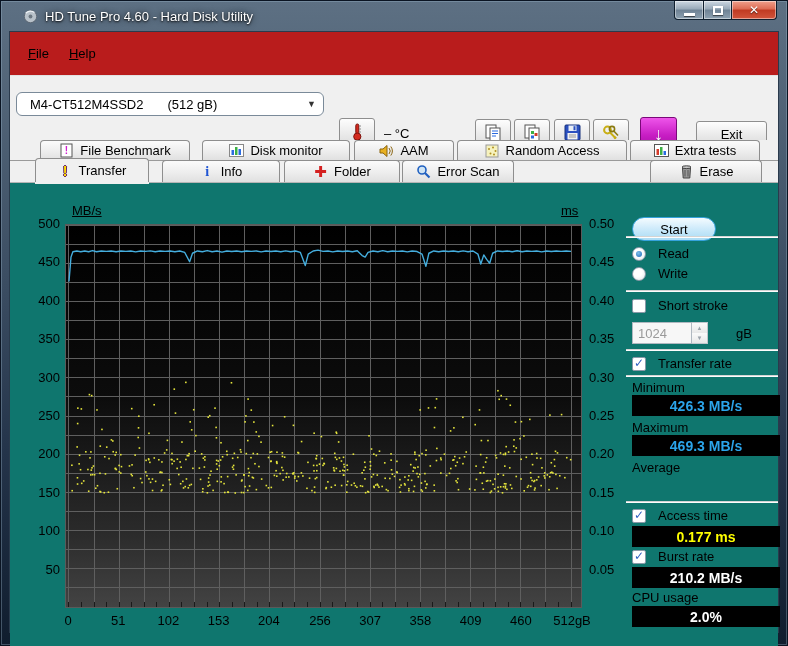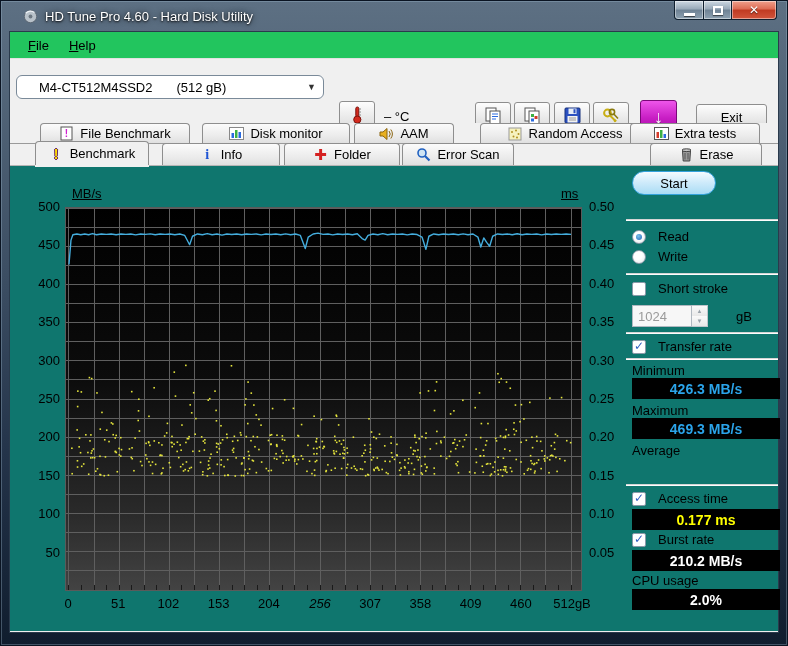--- a/index.html
+++ b/index.html
@@ -19,28 +19,28 @@
   .wbtn.max { width:28px; border-left:none; }
   .wbtn.close { width:45px; border-left:none; border-radius:0 0 4px 0;
     background:linear-gradient(180deg,#f0a08c 0%,#dd6a52 45%,#c03a22 50%,#d2553c 100%); }
   .glyph-min { width:11px; height:3px; background:#fff; box-shadow:0 1px 1px rgba(0,0,0,.6); margin-top:8px; }
   .glyph-max { width:10px; height:9px; border:2px solid #fff; box-shadow:0 1px 1px rgba(0,0,0,.5); background:transparent; }
   .glyph-close { color:#fff; font-weight:bold; font-size:12px; text-shadow:0 1px 1px rgba(0,0,0,.6); }
 
   .client { position:absolute; left:8px; right:8px; top:30px; bottom:12px; background:#f0f0f0; border:1px solid #2a3a4c; }
 
   
-  .menubar { height:27px; background:#22c55e; border-bottom:1px solid #e2e2e2; display:flex; align-items:center; padding-left:8px; }
+  .menubar { height:44px; background:#b91c1c; border-bottom:1px solid #e2e2e2; display:flex; align-items:center; padding-left:8px; }
   .menu-item { display:inline-block; padding:3px 10px; color:#000; cursor:default; }
   .menu-item::first-letter { text-decoration:underline; }
 
   
   .toolbar { position:relative; height:64px; background:#f0f0f0; }
   .combo { position:absolute; left:6px; top:16px; width:308px; height:24px; background:#fff; border:1px solid #7a8a99;
-    border-radius:6px; display:flex; align-items:center; padding:0 4px 0 22px; }
+    border-radius:6px; display:flex; align-items:center; padding:0 4px 0 13px; }
   .combo .size { margin-left:24px; }
   .combo .arrow { margin-left:auto; font-size:9px; color:#333; padding-right:3px; }
   .tbtn { position:absolute; top:43px; width:36px; height:30px; background:linear-gradient(180deg,#fdfdfd,#e7e7e7 60%,#dadada);
     border:1px solid #8e8e8e; border-radius:3px; display:flex; align-items:center; justify-content:center; }
   .thermo-btn { left:329px; top:42px; width:36px; height:31px; }
   .temp-label { position:absolute; left:374px; top:50px; color:#000; }
   .dl-btn { left:630px; top:41px; width:37px; height:33px; background:linear-gradient(180deg,#ee55ea,#c81ec4 55%,#a80ea6);
     border:1px solid #7a0878; }
   .dl-arrow { color:#fff; font-size:18px; font-weight:bold; line-height:1; text-shadow:0 1px 1px rgba(0,0,0,.4); }
   .exit-btn { position:absolute; left:686px; top:45px; width:71px; height:27px; background:linear-gradient(180deg,#fdfdfd,#e7e7e7 60%,#dadada);
@@ -61,21 +61,21 @@
   .info-i { font-weight:bold; font-size:14px; color:#1f55d4; font-family:"Liberation Serif","DejaVu Serif",serif; }
   .health-plus { font-weight:bold; font-size:15px; color:#d42020; }
 
   
   .page { position:relative; height:466px; background:#0f766e; border-top:1px solid #b5b5b5; }
   .axis-label { position:absolute; top:20px; color:#000; text-decoration:underline; }
   .plot { position:absolute; left:55px; top:41px; width:517px; height:384px;
     background:linear-gradient(180deg,#000 0%,#0c0c0c 45%,#2a2a2a 80%,#434343 100%); border:1px solid #5a5a5a; }
   .plot svg { display:block; width:100%; height:100%; }
   .tick-label { position:absolute; color:#000; font-size:13px; white-space:nowrap; }
-  .start-btn { position:absolute; left:622px; top:5px; width:84px; height:24px;
+  .start-btn { position:absolute; left:622px; top:34px; width:84px; height:24px;
     background:linear-gradient(180deg,#f4fbff,#cdeafa 50%,#aadcf5); border:1px solid #35a2dc; border-radius:12px;
     font-size:13px; font-family:inherit; }
   .rp-sep { position:absolute; left:616px; width:152px; height:2px; border-top:1px solid #d4d4d4; border-bottom:1px solid #fdfdfd; }
   .cbrow, .radiorow { position:absolute; left:622px; display:flex; align-items:center; gap:12px; cursor:default; }
   .cb { width:14px; height:14px; background:#fff; border:1px solid #8a99a8; border-radius:2px; display:flex; align-items:center; justify-content:center; }
   .cb .tick { display:none; color:#2f5fc0; font-weight:bold; font-size:12px; line-height:1; margin-top:-2px; }
   .checked .cb .tick { display:block; }
   .radio { width:14px; height:14px; border:1px solid #8a99a8; border-radius:50%;
     background:radial-gradient(circle at 40% 35%, #ffffff 40%, #e0e6ea); display:flex; align-items:center; justify-content:center; }
   .radio .dot { display:none; width:6px; height:6px; border-radius:50%; background:radial-gradient(circle at 40% 35%,#7ec0ea,#1e66b8); }
@@ -219,21 +219,21 @@
       <div class="tab row1" style="left:344px;width:100px">
         <span class="ticon">
           <svg width="15" height="14" viewBox="0 0 15 14">
               <polygon points="1,5 4,5 8,1.5 8,12.5 4,9 1,9" fill="#e8b020" stroke="#8a6410"></polygon>
               <path d="M10 4 Q12.5 7 10 10" fill="none" stroke="#8a6410"></path>
               <path d="M11.8 2.5 Q15 7 11.8 11.5" fill="none" stroke="#8a6410"></path>
             </svg>
         </span>
         <span>AAM</span>
       </div>
-      <div class="tab row1" style="left:470px;width:170px">
+      <div class="tab row1" style="left:447px;width:170px">
         <span class="ticon">
           <svg width="14" height="14" viewBox="0 0 14 14">
               <rect x="1" y="1" width="12" height="12" fill="#f6f2be" stroke="#999"></rect>
               <circle cx="4" cy="5" r="1" fill="#b09020"></circle>
               <circle cx="8" cy="3.5" r="1" fill="#b09020"></circle>
               <circle cx="10.5" cy="7" r="1" fill="#b09020"></circle>
               <circle cx="5.5" cy="9.5" r="1" fill="#b09020"></circle>
               <circle cx="9" cy="10.5" r="1" fill="#b09020"></circle>
             </svg>
         </span>
@@ -246,21 +246,21 @@
               <rect x="2.5" y="5" width="2.5" height="6" fill="#d43a2a"></rect>
               <rect x="6" y="3" width="2.5" height="8" fill="#3cb044"></rect>
               <rect x="9.5" y="7" width="2.5" height="4" fill="#2a6adf"></rect>
             </svg>
         </span>
         <span>Extra tests</span>
       </div>
 
       <div class="tab row2 active" style="left:25px;width:114px">
         <span class="ticon excl">!</span>
-        <span>Benchmark</span>
+        <span>Transfer</span>
       </div>
       <div class="tab row2" style="left:152px;width:118px">
         <span class="ticon info-i">i</span>
         <span>Info</span>
       </div>
       <div class="tab row2" style="left:274px;width:116px">
         <span class="ticon health-plus">✚</span>
         <span>Folder</span>
       </div>
       <div class="tab row2" style="left:392px;width:112px">
@@ -922,21 +922,21 @@
           <div class="tick-label" style="left: 579px; top: 225px;">0.25</div>
           <div class="tick-label" style="left: 579px; top: 263.4px;">0.20</div>
           <div class="tick-label" style="left: 579px; top: 301.8px;">0.15</div>
           <div class="tick-label" style="left: 579px; top: 340.2px;">0.10</div>
           <div class="tick-label" style="left: 579px; top: 378.6px;">0.05</div>
           <div class="tick-label" style="left: 58px; top: 430px; transform: translateX(-50%);">0</div>
           <div class="tick-label" style="left: 108.203px; top: 430px; transform: translateX(-50%);">51</div>
           <div class="tick-label" style="left: 158.406px; top: 430px; transform: translateX(-50%);">102</div>
           <div class="tick-label" style="left: 208.609px; top: 430px; transform: translateX(-50%);">153</div>
           <div class="tick-label" style="left: 258.812px; top: 430px; transform: translateX(-50%);">204</div>
-          <div class="tick-label" style="left: 310px; top: 430px; transform: translateX(-50%); font-style: italic;">256</div>
+          <div class="tick-label" style="left: 310px; top: 430px; transform: translateX(-50%);">256</div>
           <div class="tick-label" style="left: 360.203px; top: 430px; transform: translateX(-50%);">307</div>
           <div class="tick-label" style="left: 410.406px; top: 430px; transform: translateX(-50%);">358</div>
           <div class="tick-label" style="left: 460.609px; top: 430px; transform: translateX(-50%);">409</div>
           <div class="tick-label" style="left: 510.812px; top: 430px; transform: translateX(-50%);">460</div>
           <div class="tick-label" style="left: 562px; top: 430px; transform: translateX(-50%);">512gB</div>
         </div>
 
       <button class="start-btn">Start</button>
       <div class="rp-sep" style="top:53px"></div>
 

